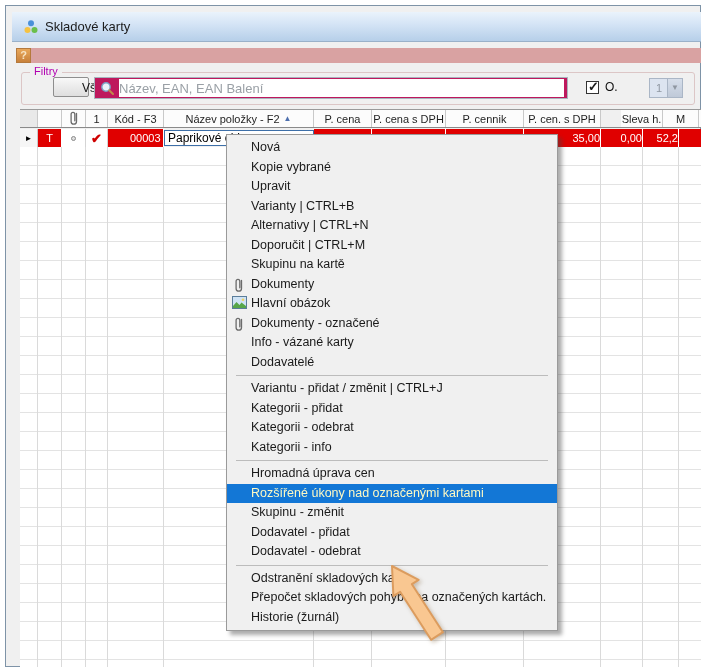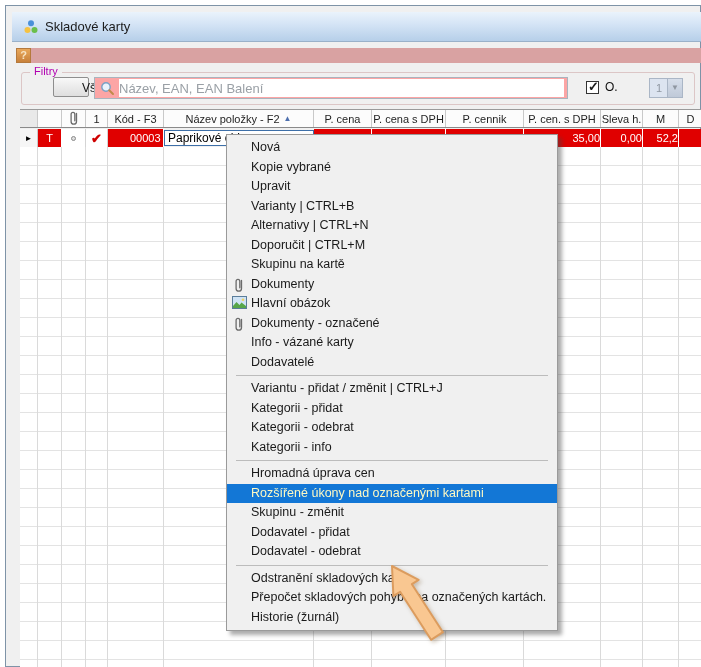--- a/index.html
+++ b/index.html
@@ -27,21 +27,21 @@
   .filters-box { position:absolute; left:15px; top:66px; width:674px; height:33px;
                  border:1px solid #dcc6c6; border-radius:3px; }
   .filters-label { position:absolute; left:24px; top:59px; background:#f0f0f0;
                    padding:0 4px; font-size:11px; color:#b000b0; }
   .roz-label { position:absolute; left:22px; top:75px; font-size:12px; color:#111;margin-top:30px; }
   .vse-btn { position:absolute; left:47px; top:71px; width:36px; height:20px;
              background:linear-gradient(to bottom,#f8f8f8,#dedede);
              border:1px solid #8e8e8e; border-radius:2px;
              font-size:12px; color:#111; text-align:center; line-height:20px;padding-left:28px; }
   .search-wrap { position:absolute; left:88px; top:71px; width:474px; height:22px;
-                 background:#fca5a5; border:1px solid #a9b4be; }
+                 background:#be185d; border:1px solid #a9b4be; }
   .search-wrap .search-icon { position:absolute; left:5px; top:3px; }
   .search-wrap input { position:absolute; left:24px; top:1px; width:445px; height:18px;
                        border:none; outline:none; font-size:13px; color:#333;
                        font-family:"Liberation Sans", sans-serif; }
   .search-wrap input::placeholder { color:#9aa0a6; opacity:1; }
   .chk { position:absolute; left:580px; top:75px; width:13px; height:13px;
          background:#fff; border:1px solid #333; }
   .chk .tick { position:absolute; left:1px; top:-3px; font-size:13px; font-weight:bold;
                color:#1a1a1a; }
   .chk-label { position:absolute; left:599px; top:74px; font-size:12px; color:#111; }
@@ -165,21 +165,21 @@
       </div>
       <div class="hcell" style="width: 74px;">
         <span>P. cena s DPH</span>
       </div>
       <div class="hcell" style="width: 78px;">
         <span>P. cennik</span>
       </div>
       <div class="hcell" style="width: 77px;">
         <span>P. cen. s DPH</span>
       </div>
-      <div class="hcell" style="width: 42px;">
+      <div class="hcell" style="width: 42px; margin-left: 20px;">
         <span>Sleva h.</span>
       </div>
       <div class="hcell" style="width: 36px;">
         <span>M</span>
       </div>
       <div class="hcell" style="width: 24px;">
         <span>D</span>
       </div>
     </div>
   <div class="trow">

